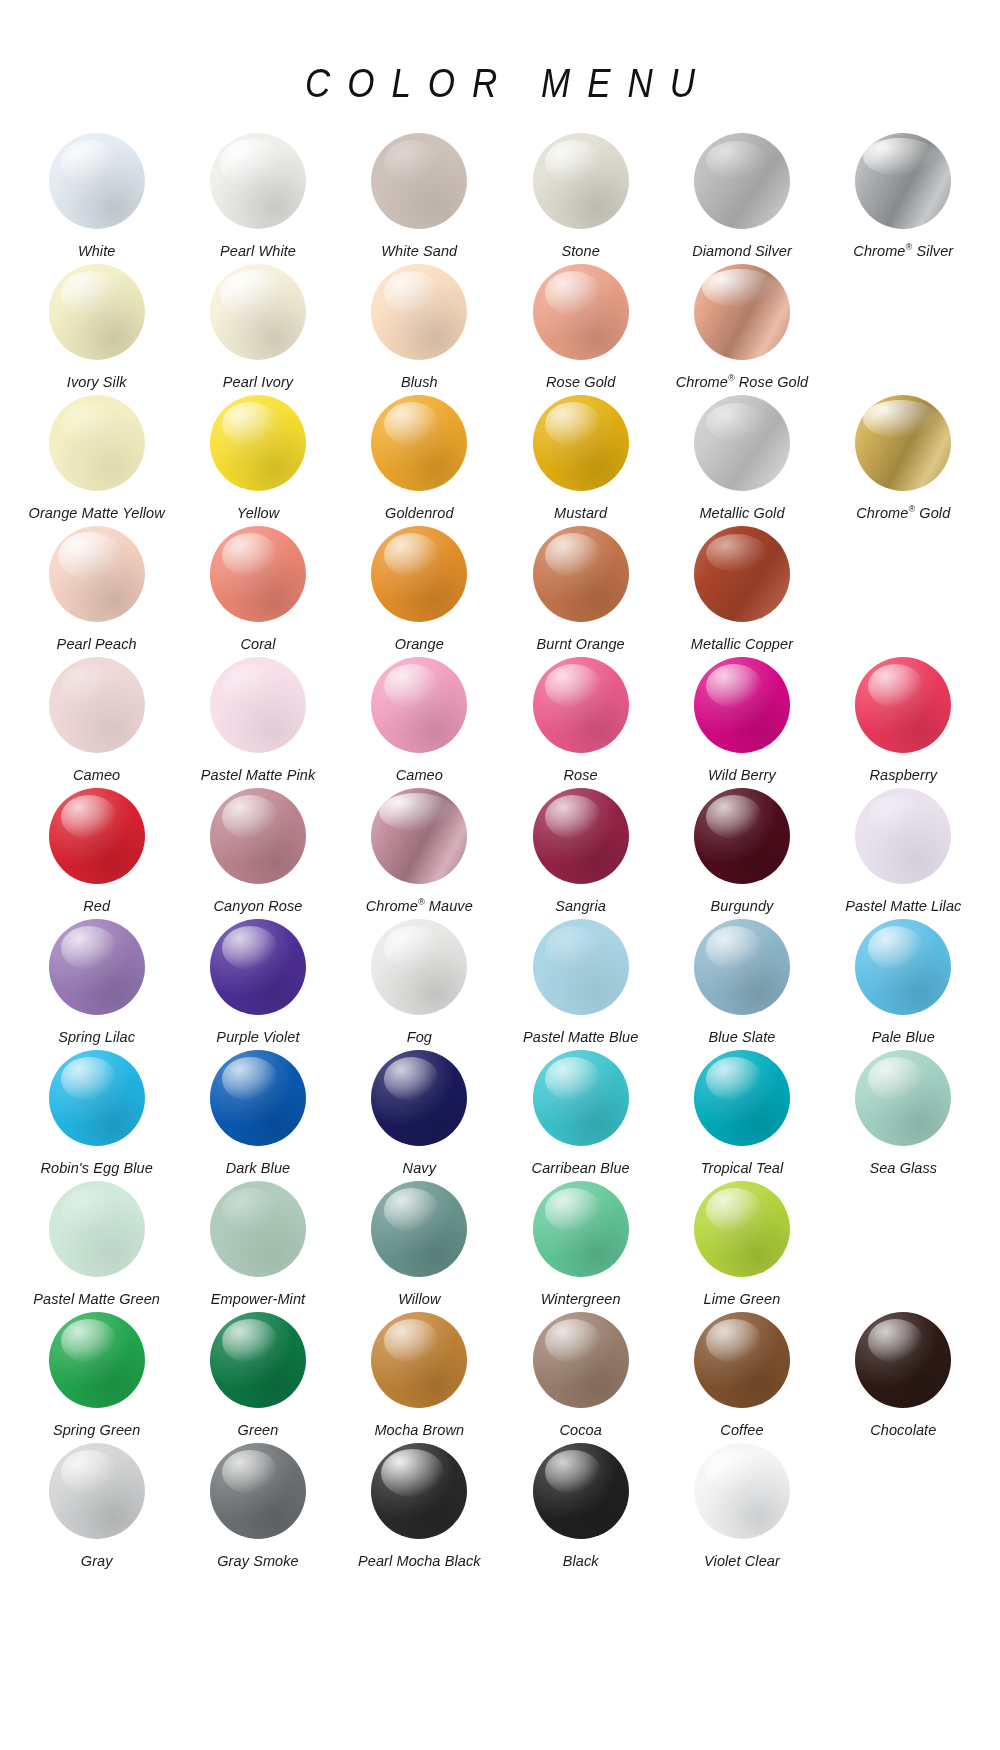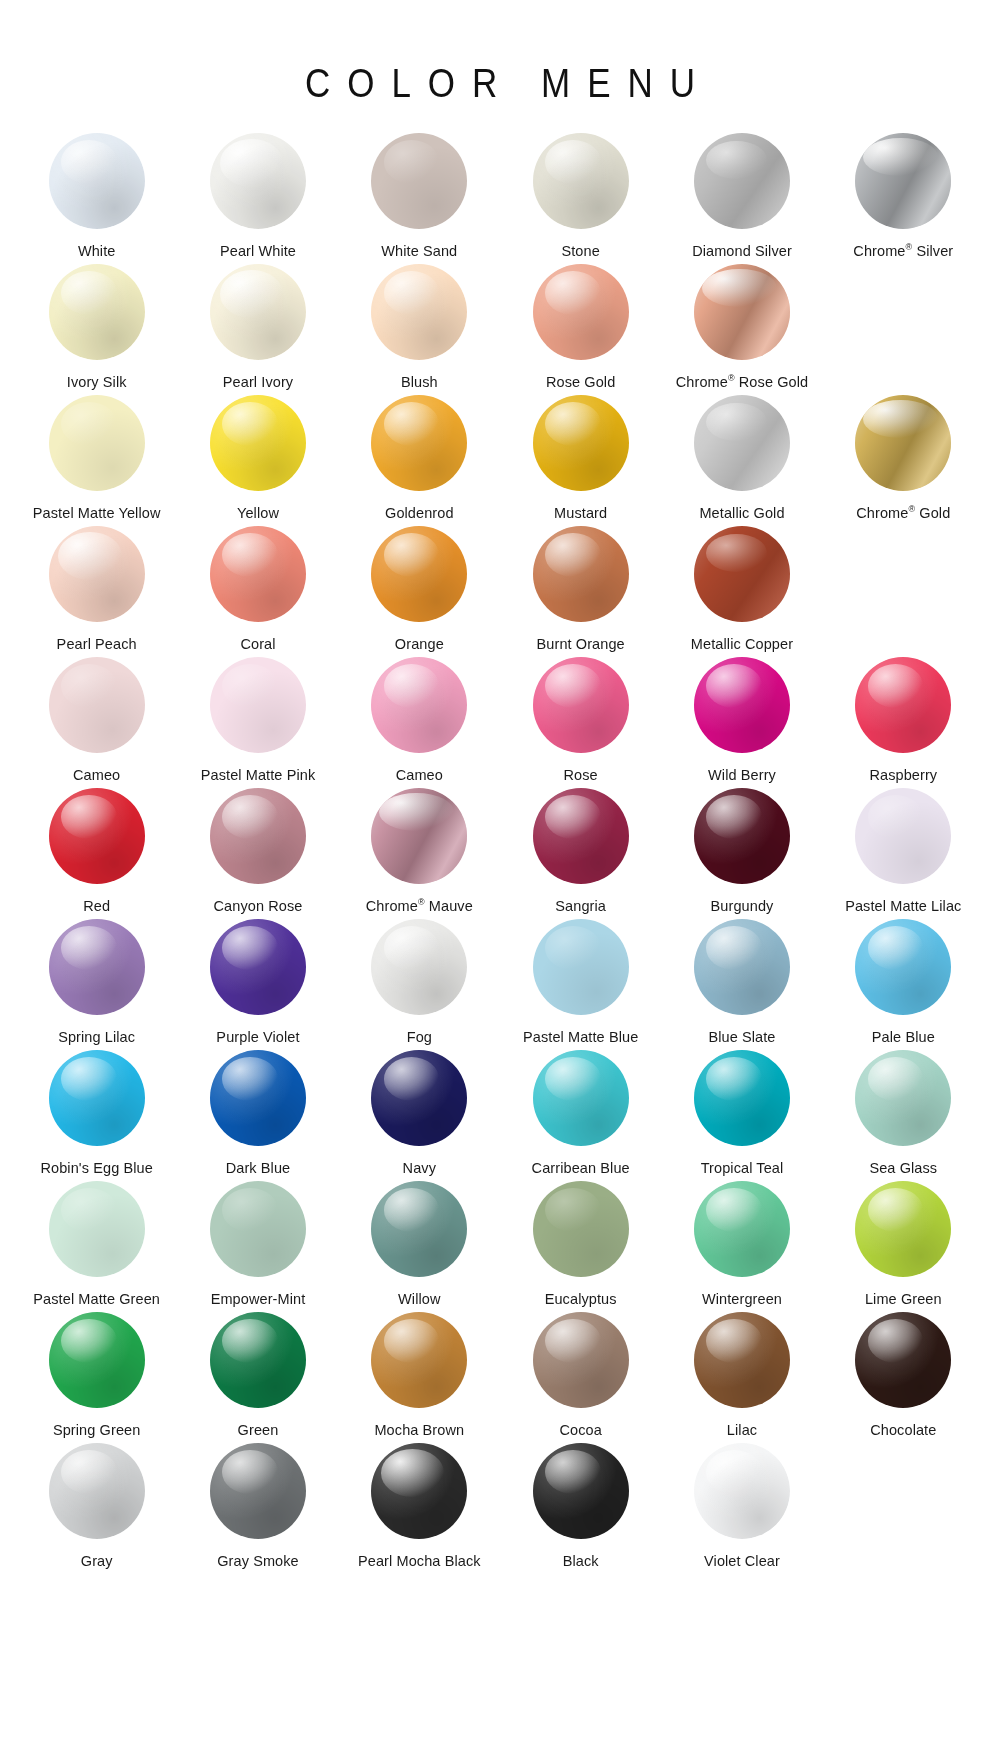--- a/index.html
+++ b/index.html
@@ -16,20 +16,21 @@
     color: #1c1c1c;
     overflow: hidden;
   }
 
   .page {
     width: 1000px;
     height: 1750px;
     position: relative;
     background: #ffffff;
     padding: 0;
+    font-style: italic;
   }
 
   .page-title {
     text-align: center;
     font-family: "Liberation Sans", sans-serif;
     font-size: 35px;
     font-weight: 300;
     letter-spacing: 17px;
     text-indent: 17px;
     color: #111111;
@@ -262,21 +263,21 @@
             <div class="swatch finish-chrome" style="background-color: rgb(227, 160, 132);"></div>
           </div>
           <div class="label">Chrome<span class="reg">®</span> Rose Gold</div>
         </div>
       </div>
       <div class="row">
         <div class="cell">
           <div class="swatch-wrap">
             <div class="swatch finish-matte" style="background-color: rgb(244, 239, 194);"></div>
           </div>
-          <div class="label">Pastel Matte Yellow</div>
+          <div class="label">Orange Matte Yellow</div>
         </div>
         <div class="cell">
           <div class="swatch-wrap">
             <div class="swatch finish-gloss" style="background-color: rgb(249, 224, 47);"></div>
           </div>
           <div class="label">Yellow</div>
         </div>
         <div class="cell">
           <div class="swatch-wrap">
             <div class="swatch finish-gloss" style="background-color: rgb(240, 169, 44);"></div>
@@ -500,26 +501,20 @@
           <div class="label">Empower-Mint</div>
         </div>
         <div class="cell">
           <div class="swatch-wrap">
             <div class="swatch finish-gloss" style="background-color: rgb(106, 150, 144);"></div>
           </div>
           <div class="label">Willow</div>
         </div>
         <div class="cell">
           <div class="swatch-wrap">
-            <div class="swatch finish-matte" style="background-color: rgb(154, 174, 134);"></div>
-          </div>
-          <div class="label">Eucalyptus</div>
-        </div>
-        <div class="cell">
-          <div class="swatch-wrap">
             <div class="swatch finish-gloss" style="background-color: rgb(99, 201, 154);"></div>
           </div>
           <div class="label">Wintergreen</div>
         </div>
         <div class="cell">
           <div class="swatch-wrap">
             <div class="swatch finish-gloss" style="background-color: rgb(180, 214, 60);"></div>
           </div>
           <div class="label">Lime Green</div>
         </div>
@@ -546,21 +541,21 @@
         <div class="cell">
           <div class="swatch-wrap">
             <div class="swatch finish-gloss" style="background-color: rgb(155, 127, 110);"></div>
           </div>
           <div class="label">Cocoa</div>
         </div>
         <div class="cell">
           <div class="swatch-wrap">
             <div class="swatch finish-gloss" style="background-color: rgb(130, 84, 48);"></div>
           </div>
-          <div class="label">Lilac</div>
+          <div class="label">Coffee</div>
         </div>
         <div class="cell">
           <div class="swatch-wrap">
             <div class="swatch finish-gloss" style="background-color: rgb(46, 26, 21);"></div>
           </div>
           <div class="label">Chocolate</div>
         </div>
       </div>
       <div class="row">
         <div class="cell">

